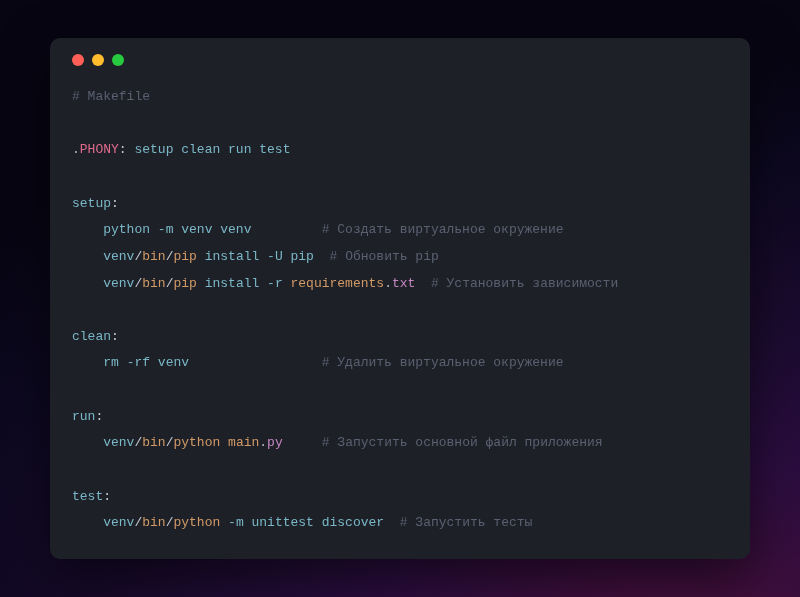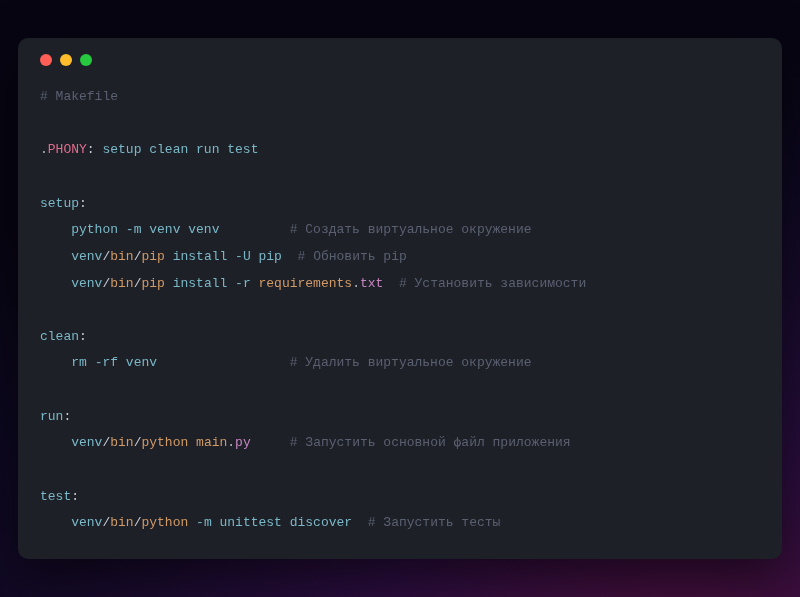--- a/index.html
+++ b/index.html
@@ -3,21 +3,21 @@
 <meta charset="utf-8">
 <style>
   * { margin: 0; padding: 0; box-sizing: border-box; }
   html, body { width: 800px; height: 597px; overflow: hidden; }
   body {
     background: radial-gradient(ellipse 140% 120% at 85% 110%, #4a0f3a 0%, #2a0d3e 28%, #1a0b2e 48%, #0d0820 68%, #070512 85%);
     display: flex; align-items: center; justify-content: center;
     font-family: ui-monospace, SFMono-Regular, Menlo, Consolas, "Liberation Mono", monospace;
   }
   .window {
-    width: 764px;
+    width: 700px;
     background: #1e2028;
     border-radius: 10px;
     box-shadow: 0 18px 50px rgba(0,0,0,0.55);
     padding: 16px 22px 22px 22px;
     position: relative;
   }
   .traffic { display: flex; gap: 8px; margin-bottom: 18px; }
   .dot { width: 12px; height: 12px; border-radius: 50%; }
   .dot.red { background: #ff5f56; }
   .dot.yellow { background: #ffbd2e; }

